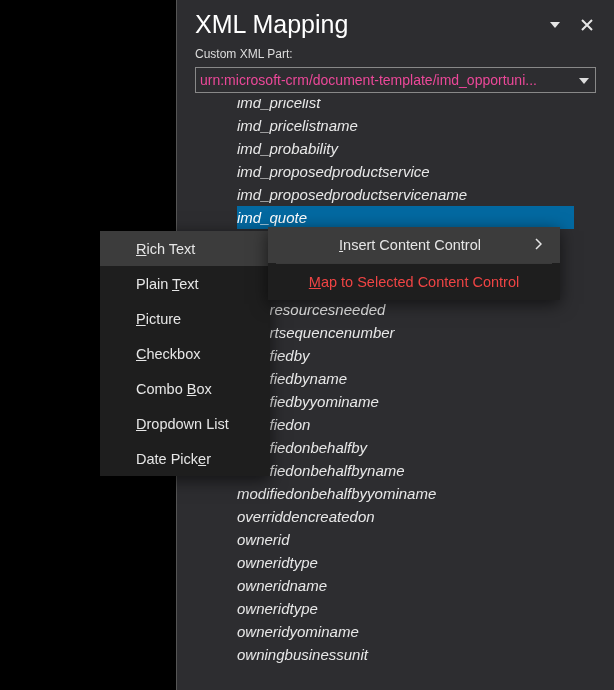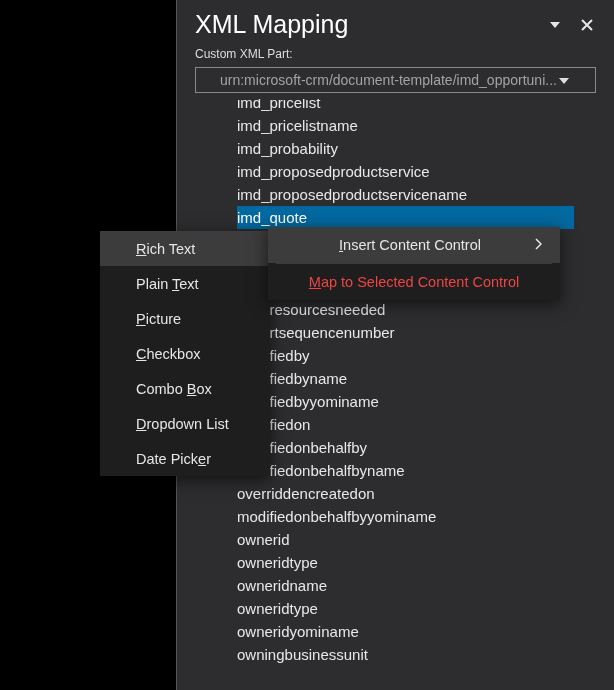--- a/index.html
+++ b/index.html
@@ -51,23 +51,23 @@
     font-size: 12px;
     color: #ddd;
   }
   .dropdown {
     margin: 2px 18px 6px 18px;
     height: 26px;
     border: 1px solid #888;
     background: #2d2d30;
     display: flex;
     align-items: center;
-    padding: 0 24px;
+    padding: 0 4px;
     font-size: 14px;
-    color: #a3a3a3;
+    color: #ec4899;
     position: relative;
     cursor: pointer;
   }
   .dropdown .dd-text {
     white-space: nowrap;
     overflow: hidden;
     text-overflow: ellipsis;
     flex: 1;
   }
   .dd-icon {
@@ -81,20 +81,21 @@
     font-size: 15px;
     line-height: 23px;
     color: #e8e8e8;
     overflow: hidden;
     height: calc(690px - 106px);
   }
   .tree-item {
     white-space: nowrap;
     padding-right: 12px;
     cursor: default;
+    font-style: italic;
   }
   .tree-item.cut-top {
     margin-top: -10px; 
   }
   .tree-item.selected {
     background: #0369a1;
     color: #fff;
     margin-right: 40px;
   }
 
@@ -191,22 +192,22 @@
       <div class="tree-item">imd_quotenotaccepted</div>
       <div class="tree-item">imd_quotenotacceptedname</div>
       <div class="tree-item">imd_resourcesneeded</div>
       <div class="tree-item">importsequencenumber</div>
       <div class="tree-item">modifiedby</div>
       <div class="tree-item">modifiedbyname</div>
       <div class="tree-item">modifiedbyyominame</div>
       <div class="tree-item">modifiedon</div>
       <div class="tree-item">modifiedonbehalfby</div>
       <div class="tree-item">modifiedonbehalfbyname</div>
+      <div class="tree-item">modifiedonbehalfbyyominame</div>
       <div class="tree-item">overriddencreatedon</div>
-      <div class="tree-item">modifiedonbehalfbyyominame</div>
       <div class="tree-item">ownerid</div>
       <div class="tree-item">owneridtype</div>
       <div class="tree-item">owneridname</div>
       <div class="tree-item">owneridtype</div>
       <div class="tree-item">owneridyominame</div>
       <div class="tree-item">owningbusinessunit</div>
     </div>
 </div>
 
 <div class="ctx ctx-sub" id="ctx-sub">

